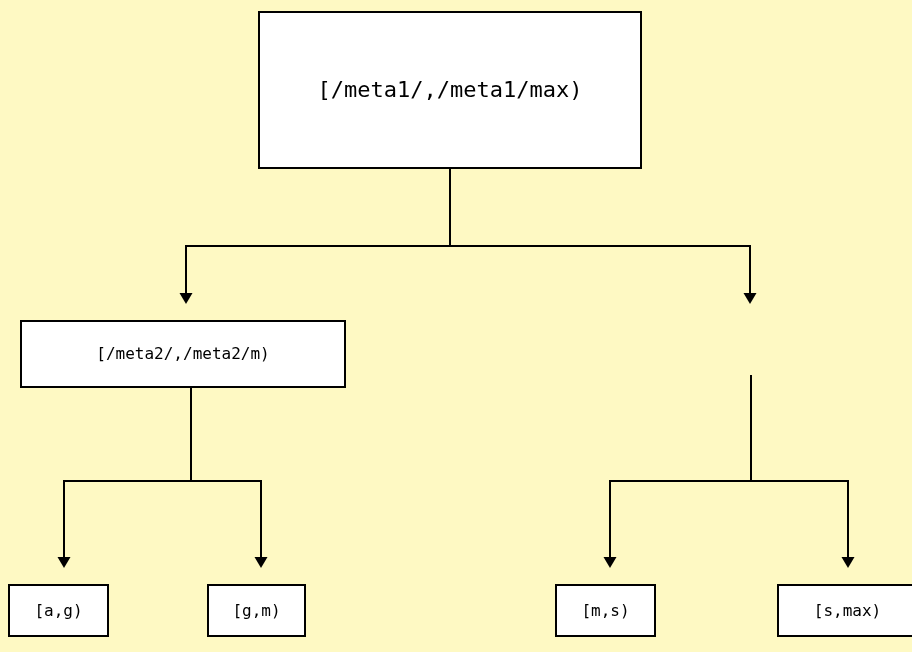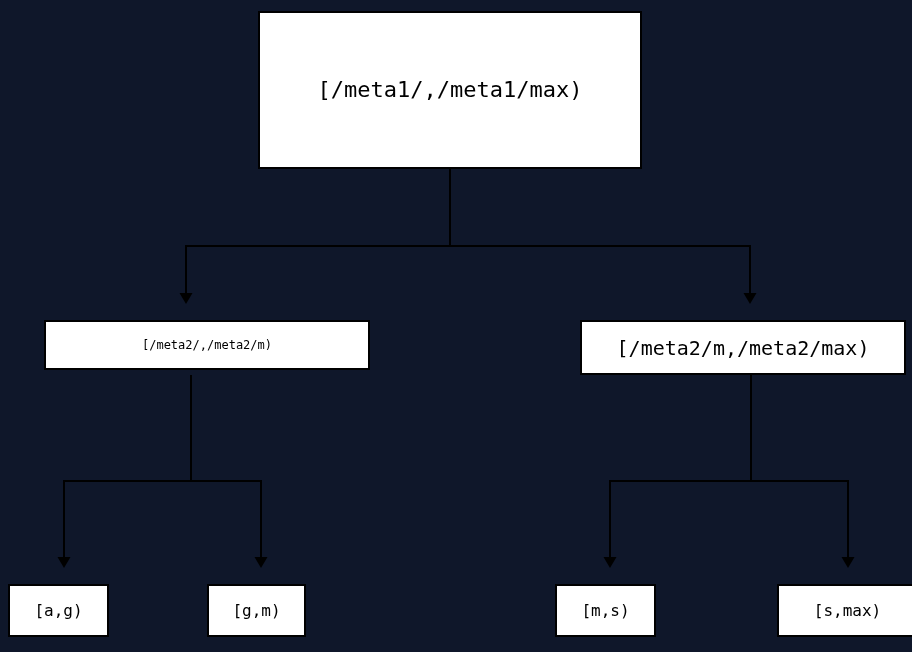--- a/index.html
+++ b/index.html
@@ -5,21 +5,21 @@
 <style>
   html, body {
     margin: 0;
     padding: 0;
     background: #ffffff;
   }
   #canvas {
     position: relative;
     width: 912px;
     height: 652px;
-    background: #0f172a;
+    background: #fef9c3;
     overflow: hidden;
     font-family: "DejaVu Sans Mono", "Liberation Mono", monospace;
   }
   .node {
     position: absolute;
     box-sizing: border-box;
     border: 2px solid #000000;
     background: #ffffff;
     display: flex;
     align-items: center;
@@ -32,23 +32,22 @@
     left: 258px;
     top: 11px;
     width: 384px;
     height: 158px;
     font-size: 22px;
   }
   .node-mid-left {
     left: 20px;
     top: 320px;
     width: 326px;
-    height: 50px;
-    font-size: 12px;
-    margin-left: 24px;
+    height: 68px;
+    font-size: 16px;
   }
   .node-mid-right {
     left: 580px;
     top: 320px;
     width: 326px;
     height: 55px;
     font-size: 20px;
   }
   .node-leaf {
     height: 53px;
@@ -108,21 +107,20 @@
     <polygon points="603.5,557 616.5,557 610,568"></polygon>
 
     <line x1="848" y1="480" x2="848" y2="558"></line>
     <polygon points="841.5,557 854.5,557 848,568"></polygon>
   </svg>
 
   <div class="node node-root">[/meta1/,/meta1/max)</div>
 
   <div class="node node-mid-left">[/meta2/,/meta2/m)</div>
 
-  <div class="node node-mid-right">[/meta2/m,/meta2/max)</div>
 
   <div class="node node-leaf leaf-ag">[a,g)</div>
 
   <div class="node node-leaf leaf-gm">[g,m)</div>
 
   <div class="node node-leaf leaf-ms">[m,s)</div>
 
   <div class="node node-leaf leaf-smax">[s,max)</div>
 
 </div>

